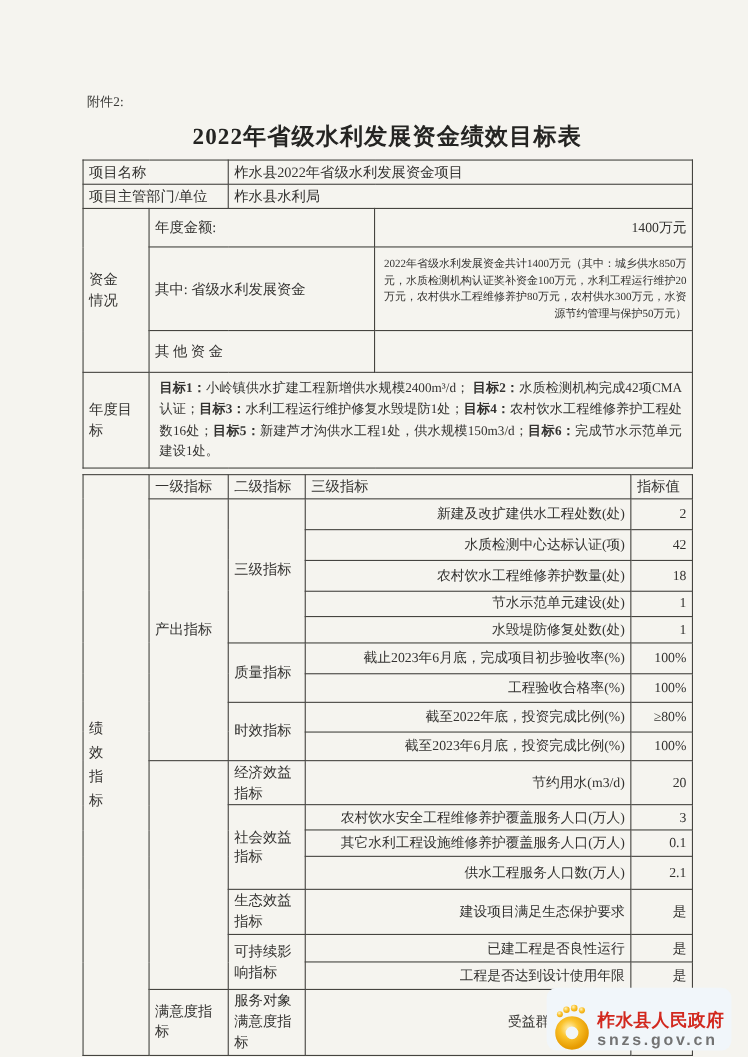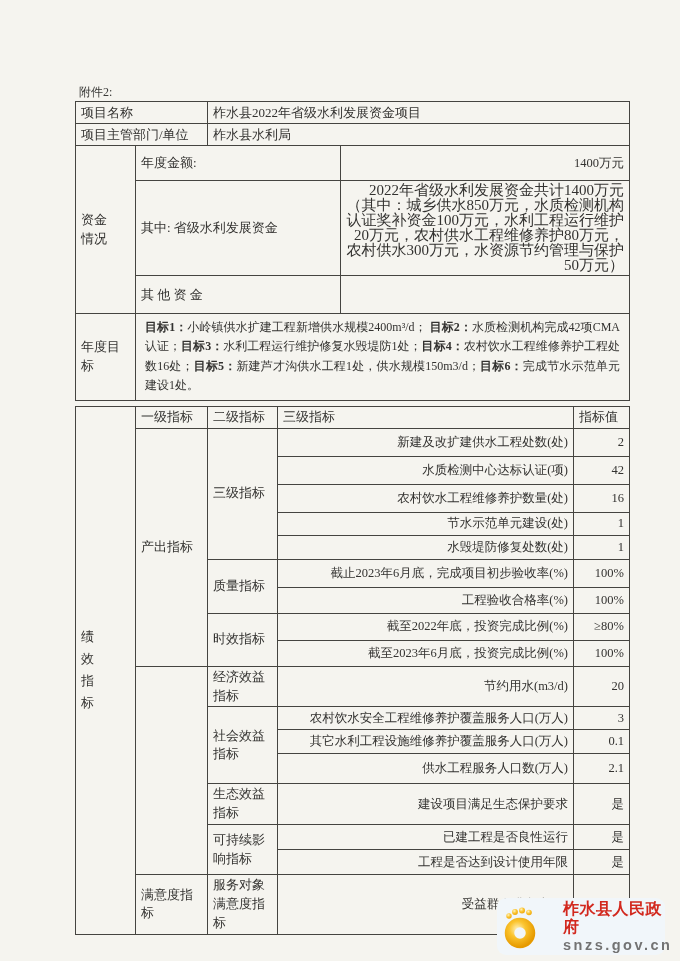--- a/index.html
+++ b/index.html
@@ -23,51 +23,52 @@
     font-size:12.5px;
     padding:1px 5px;
     vertical-align:middle;
     color:#333230;
     overflow:hidden;
   }
   .c{text-align:left;}
   .l{text-align:right;}
   .pre{white-space:pre-line;line-height:1.45;}
   .vlab{white-space:pre-line;line-height:1.7;font-size:13px;}
-  .small{font-size:15px;line-height:15px;padding:2px 5px;}
+  .small{font-size:10px;line-height:15px;padding:2px 5px;}
   .goals{font-size:12px;line-height:1.62;padding:4px 9px;text-align:justify;}
   .goals b{font-weight:bold;}
   .lab{font-size:13px;}
   .val{padding-left:4px;font-size:12.5px;}
   .h22{height:22px;} .h23{height:23px;} .h24{height:24px;} .h25{height:25px;}
   .h26{height:26px;} .h27{height:27px;} .h28{height:28px;} .h29{height:38px;}
   .h30{height:30px;} .h31{height:31px;} .h35{height:35px;} .h37{height:37px;}
   .h72{height:72px;} .h76{height:76px;}
   .gap{height:5px;}
   .badge{
     position:absolute;left:497px;top:898px;width:168px;height:57px;
     background:#f1f6fa;border-radius:9px;
-    display:flex;align-items:center;gap:24px;padding:0 2px 0 6px;box-sizing:border-box;
+    display:flex;align-items:flex-end;gap:4px;padding:0 2px 0 6px;box-sizing:border-box;
   }
   .badge-text{display:flex;flex-direction:column;line-height:1.15;}
   .gname{
     font-size:16px;font-weight:bold;color:#d2281e;letter-spacing:0.5px;
     font-family:"Liberation Serif", serif;
   }
   .gurl{
     font-size:14.5px;font-weight:bold;color:#737373;letter-spacing:2.5px;
     font-family:"Liberation Sans", sans-serif;
   }
 </style>
 </head>
 <body>
 
 <div class="content">
 
   <div class="attachment">附件2:</div>
+  <div class="title">2022年省级水利发展资金绩效目标表</div>
 
   <table>
     <colgroup>
         <col style="width:60px">
         <col style="width:72px">
         <col style="width:133px">
         <col style="width:289px">
       </colgroup>
     <tbody>
         <tr class="h22">
@@ -129,21 +130,21 @@
       <td rowspan="5" class="c pre lab">三级指标</td>
       <td class="l">新建及改扩建供水工程处数(处)</td>
       <td class="l val">2</td>
     </tr>
     <tr class="h28">
       <td class="l">水质检测中心达标认证(项)</td>
       <td class="l val">42</td>
     </tr>
     <tr class="h28">
       <td class="l">农村饮水工程维修养护数量(处)</td>
-      <td class="l val">16</td>
+      <td class="l val">18</td>
     </tr>
     <tr class="h23">
       <td class="l">节水示范单元建设(处)</td>
       <td class="l val">1</td>
     </tr>
     <tr class="h24">
       <td class="l">水毁堤防修复处数(处)</td>
       <td class="l val">1</td>
     </tr>
     <tr class="h28">

